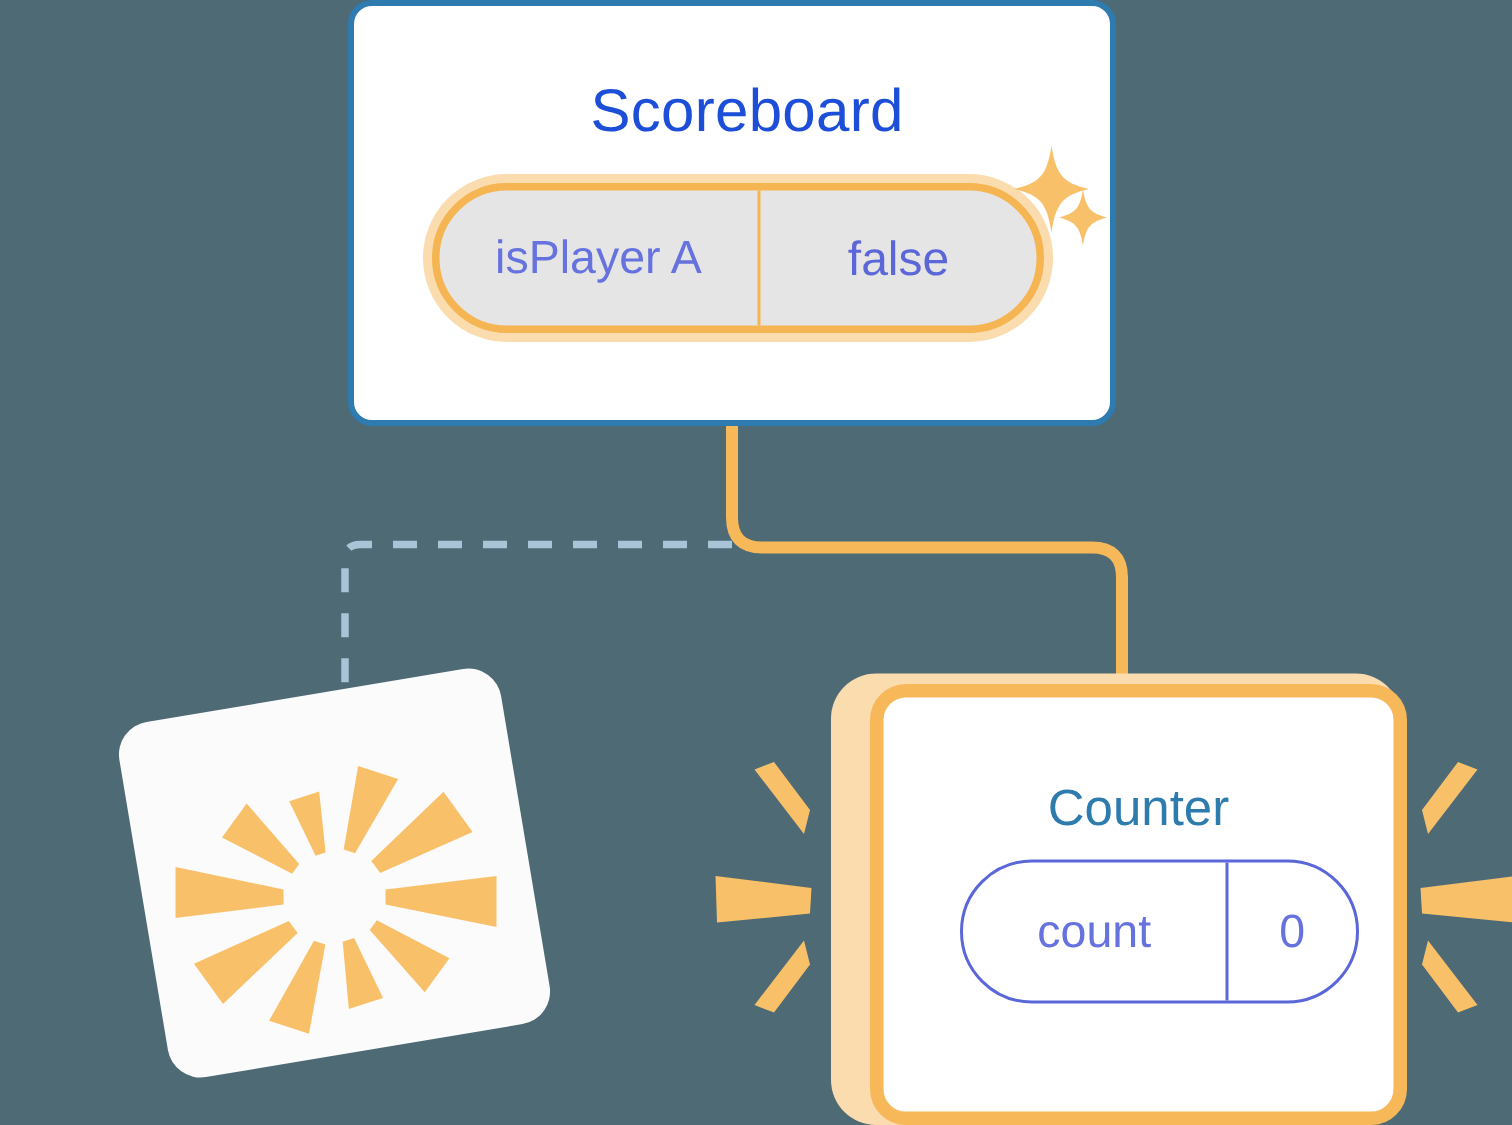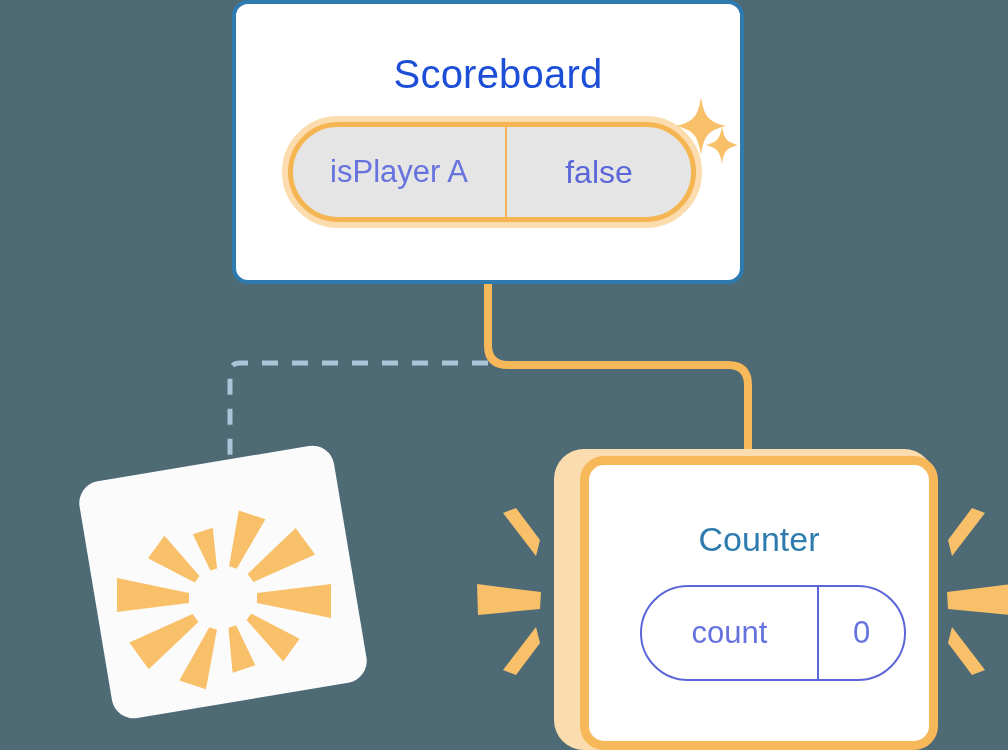--- a/index.html
+++ b/index.html
@@ -127,21 +127,21 @@
     left: 0;
     right: 0;
     top: 55px;
     text-align: center;
     font-size: 34px;
     color: #2e7bae;
   }
   #counter-pill {
     position: absolute;
     left: 51px;
-    top: 120px;
+    top: 108px;
     width: 266px;
     height: 96px;
     border: 2px solid #5b67d8;
     border-radius: 999px;
     box-sizing: border-box;
     background: #ffffff;
     display: flex;
     align-items: stretch;
   }
   #counter-pill .cell-key {

